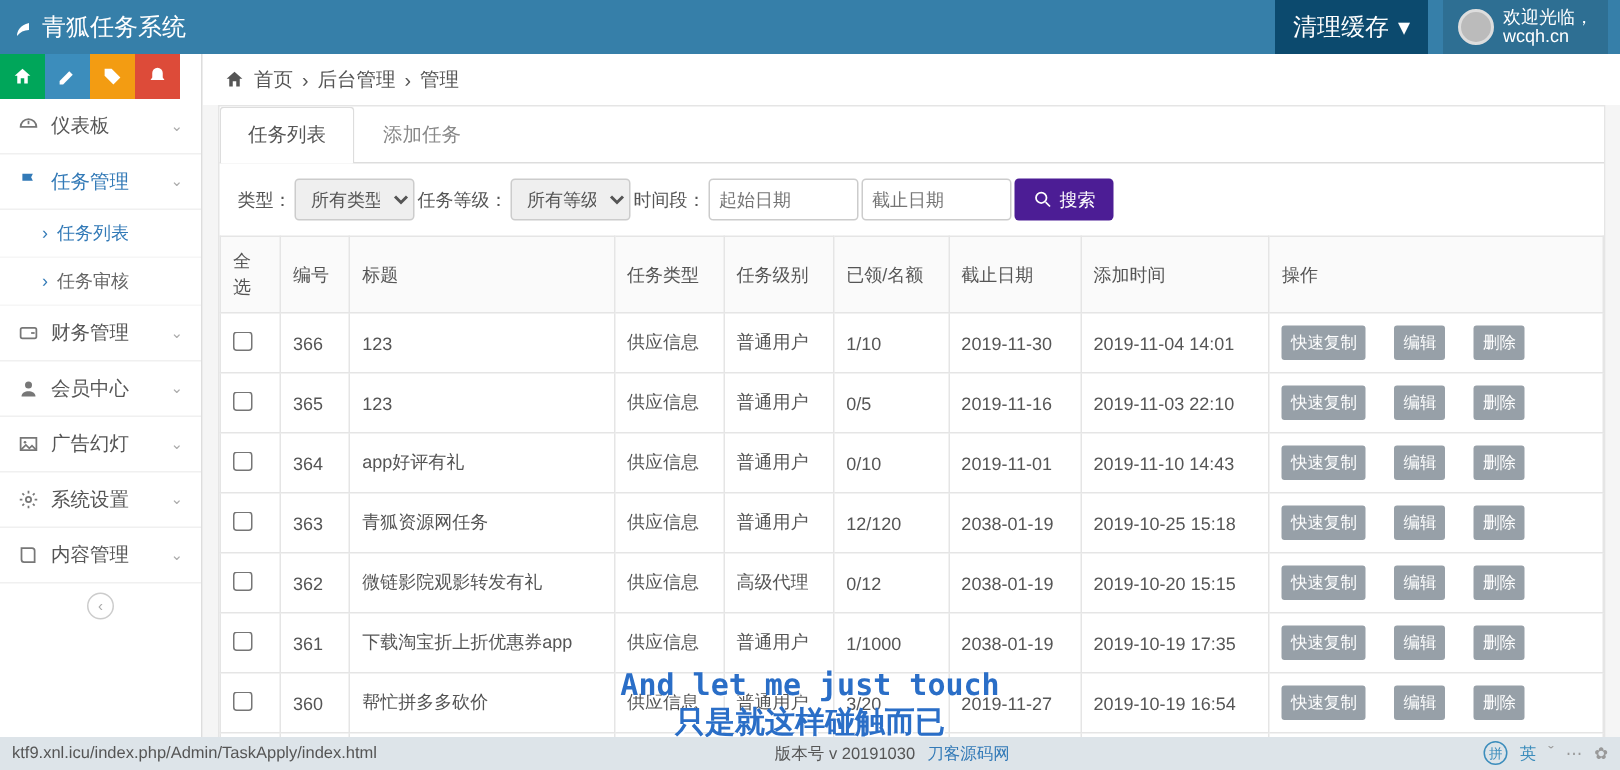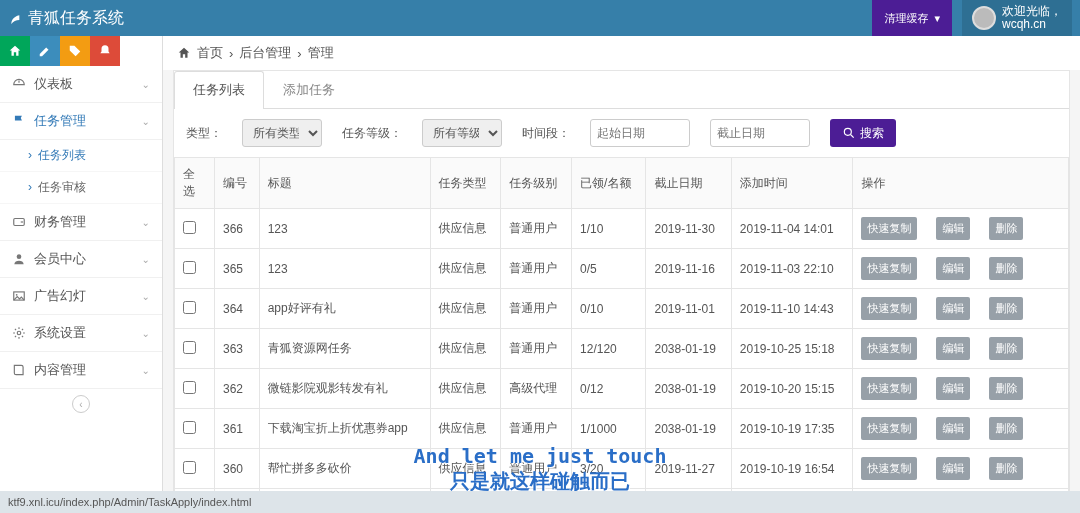--- a/index.html
+++ b/index.html
@@ -3,41 +3,41 @@
 <meta charset="utf-8">
 <style>
 * { box-sizing: border-box; margin: 0; padding: 0; }
 body { font-family: "Microsoft YaHei", Arial, sans-serif; font-size: 13px; color: #333; background: #f5f5f5; overflow: hidden; }
 .topbar { background: #367fa9; height: 36px; display: flex; align-items: center; color: #fff; padding: 0 8px; justify-content: space-between; }
 .logo { font-size: 16px; display: flex; align-items: center; gap: 4px; }
 .logo svg { width: 16px; height: 16px; }
 .top-right { display: flex; align-items: center; gap: 10px; font-size: 12px; }
 .user-area { display: flex; align-items: center; gap: 6px; background: #2e6f93; height: 36px; padding: 0 10px; }
 .avatar { width: 24px; height: 24px; border-radius: 50%; background: #bbb; border: 2px solid #ddd; }
-.cache-btn { background: #4c1d95; height: 36px; display:flex;align-items:center;padding:1px 12px;font-size:11px; cursor:pointer; }
+.cache-btn { background: #0c4a6e; height: 36px; display:flex;align-items:center;padding:1px 12px;font-size:16px; cursor:pointer; }
 .toolbar { display: flex; height: 30px; }
 .tbtn { width: 30px; height: 30px; display:flex; align-items:center;justify-content:center; color:#fff; font-size:14px;}
 .tbtn.green{background:#00a65a;} .tbtn.blue{background:#3c8dbc;} .tbtn.orange{background:#f39c12;} .tbtn.red{background:#dd4b39;}
 .layout { display:flex; height: calc(100vh - 36px); }
-.sidebar { width: 163px; background:#fff; border-right:1px solid #ddd; display:flex;flex-direction:column;}
+.sidebar { width: 135px; background:#fff; border-right:1px solid #ddd; display:flex;flex-direction:column;}
 .main { flex:1; background:#f5f5f5; overflow:auto; position:relative;}
 .side-item { display:flex;align-items:center;gap:8px;padding:9px 12px;color:#555;font-size:13px;border-bottom:1px solid #f0f0f0;cursor:pointer;}
 .side-item.active{color:#337ab7;}
 .side-item .chev{margin-left:auto;color:#aaa;font-size:10px;}
 .side-sub{padding:7px 10px 7px 28px;font-size:12px;color:#666;cursor:pointer;border-bottom:1px solid #f6f6f6;}
 .side-sub.active{color:#337ab7;}
 .side-sub.bullet::before{content:"›";color:#337ab7;margin-right:6px;}
 .collapse-handle{margin:6px auto;width:18px;height:18px;border:1px solid #ccc;border-radius:50%;display:flex;align-items:center;justify-content:center;color:#aaa;font-size:10px;cursor:pointer;}
 .breadcrumb{display:flex;align-items:center;gap:6px;padding:8px 14px;background:#fff;font-size:13px;color:#555;}
 .breadcrumb a{color:#555;text-decoration:none;}
 .content{margin:0 10px 10px;background:#fff;border:1px solid #e5e5e5;}
 .tabs{display:flex;border-bottom:1px solid #ddd;height:38px;}
 .tab{padding:9px 18px;font-size:13px;color:#888;cursor:pointer;border:1px solid transparent;border-bottom:none;margin-bottom:-1px;}
 .tab.active{color:#555;border-color:#ddd;background:#fff;border-top-left-radius:3px;border-top-right-radius:3px;}
-.filters{display:flex;align-items:center;gap:20px;padding:10px 12px;font-size:12px;color:#555;}
+.filters{display:flex;align-items:center;gap:2px;padding:10px 12px;font-size:12px;color:#555;}
 .filters select,.filters input{height:28px;border:1px solid #ccc;border-radius:3px;padding:0 6px;font-size:12px;color:#555;}
 .filters select{width:80px;}
 .filters input{width:100px;}
 .search-btn{background:#4c1d95;color:#fff;border:none;height:28px;padding:0 12px;border-radius:3px;display:flex;align-items:center;gap:4px;cursor:pointer;font-size:12px;}
 table{width:100%;border-collapse:collapse;}
 th,td{border:1px solid #e5e5e5;padding:8px 8px;font-size:12px;text-align:left;color:#555;vertical-align:middle;}
 th{background:#fafafa;font-weight:normal;}
 .op-btn{background:#97a0a8;color:#fff;border:none;padding:4px 6px;font-size:11px;margin-right:19px;border-radius:2px;cursor:pointer;}
 .statusbar{position:fixed;bottom:0;left:0;height:22px;background:#dde4e9;width:100%;font-size:11px;color:#555;display:flex;align-items:center;padding:0 8px;justify-content:space-between;}
 .statusbar .right{display:flex;align-items:center;gap:8px;}
@@ -300,13 +300,23 @@
       </table>
     </div>
   </div>
 </div>
 
 <div class="sub-en">And let me just touch</div>
 <div class="sub-cn">只是就这样碰触而已</div>
 
 <div class="statusbar">
   <span>ktf9.xnl.icu/index.php/Admin/TaskApply/index.html</span>
+  <div class="right">
+    <span>版本号 v 20191030</span>
+    <a class="blue-link" href="#">刀客源码网</a>
+    <span style="width:300px"></span>
+    <span style="color:#3c8dbc;border:1px solid #3c8dbc;border-radius:50%;width:16px;height:16px;display:flex;align-items:center;justify-content:center;font-size:9px">拼</span>
+    <span style="color:#3c8dbc">英</span>
+    <span style="color:#999">ˇ</span>
+    <span style="color:#999">⋯</span>
+    <span style="color:#999">✿</span>
+  </div>
 </div>
 
 </body></html>

